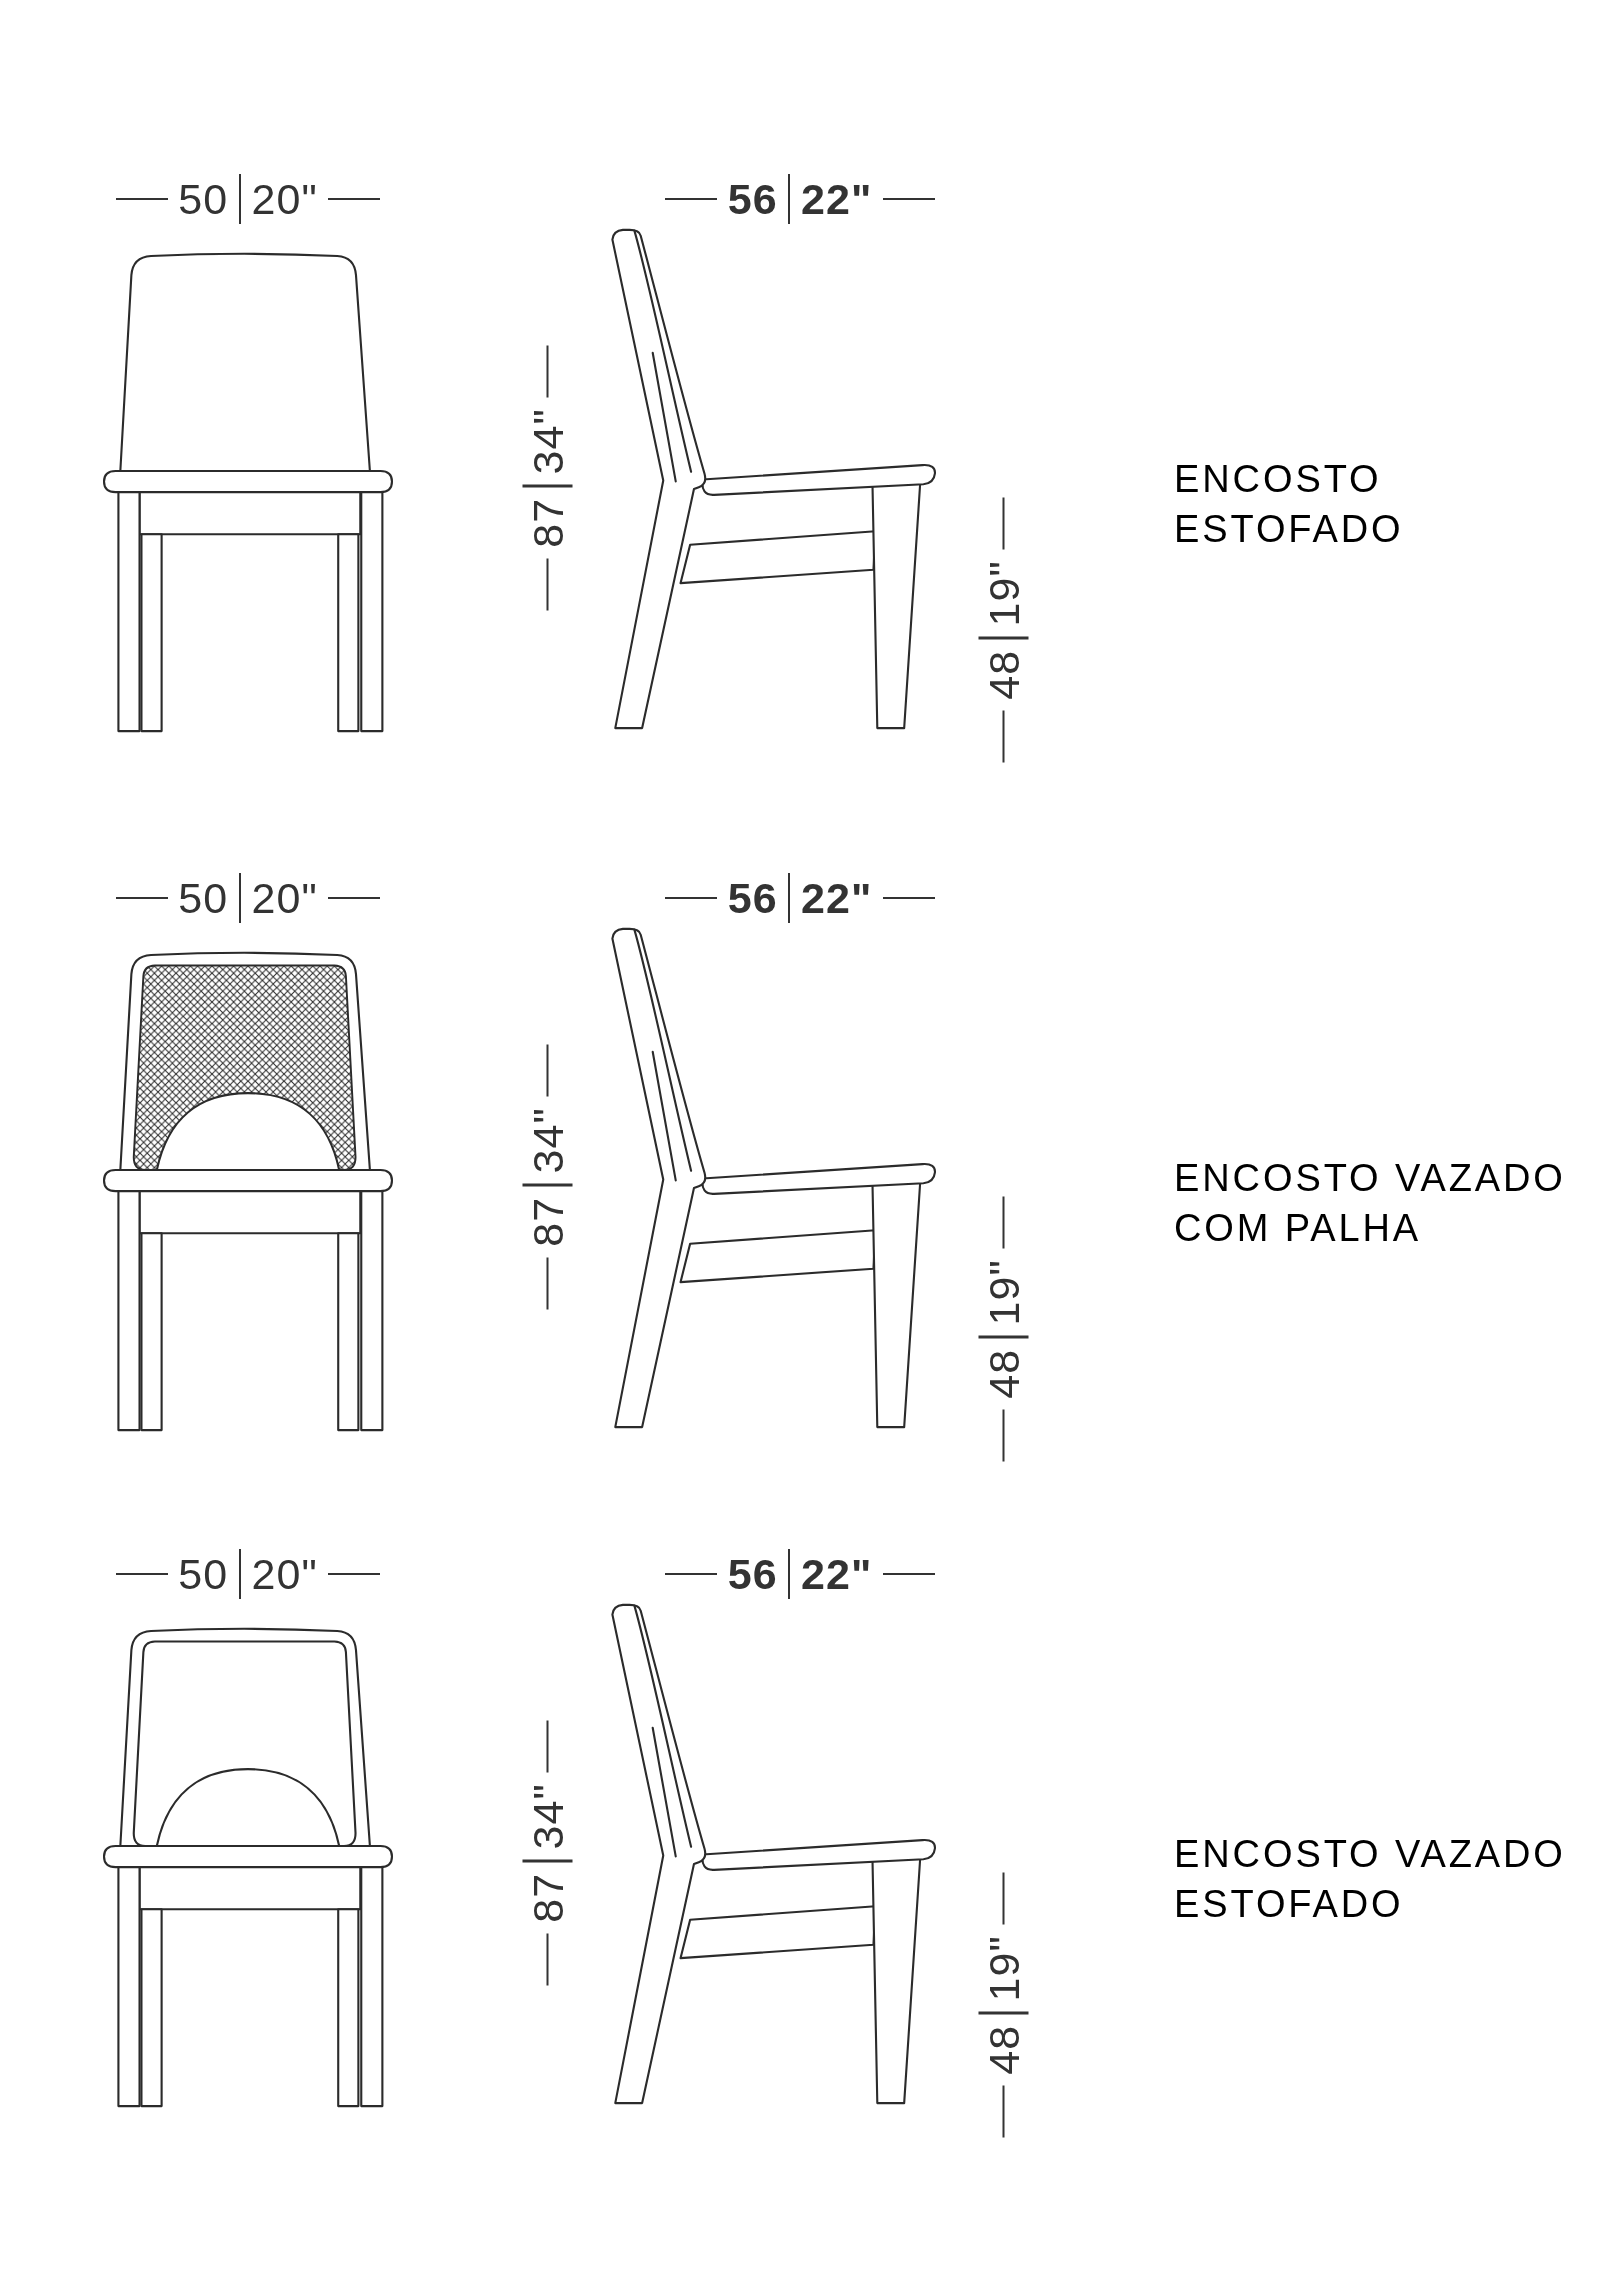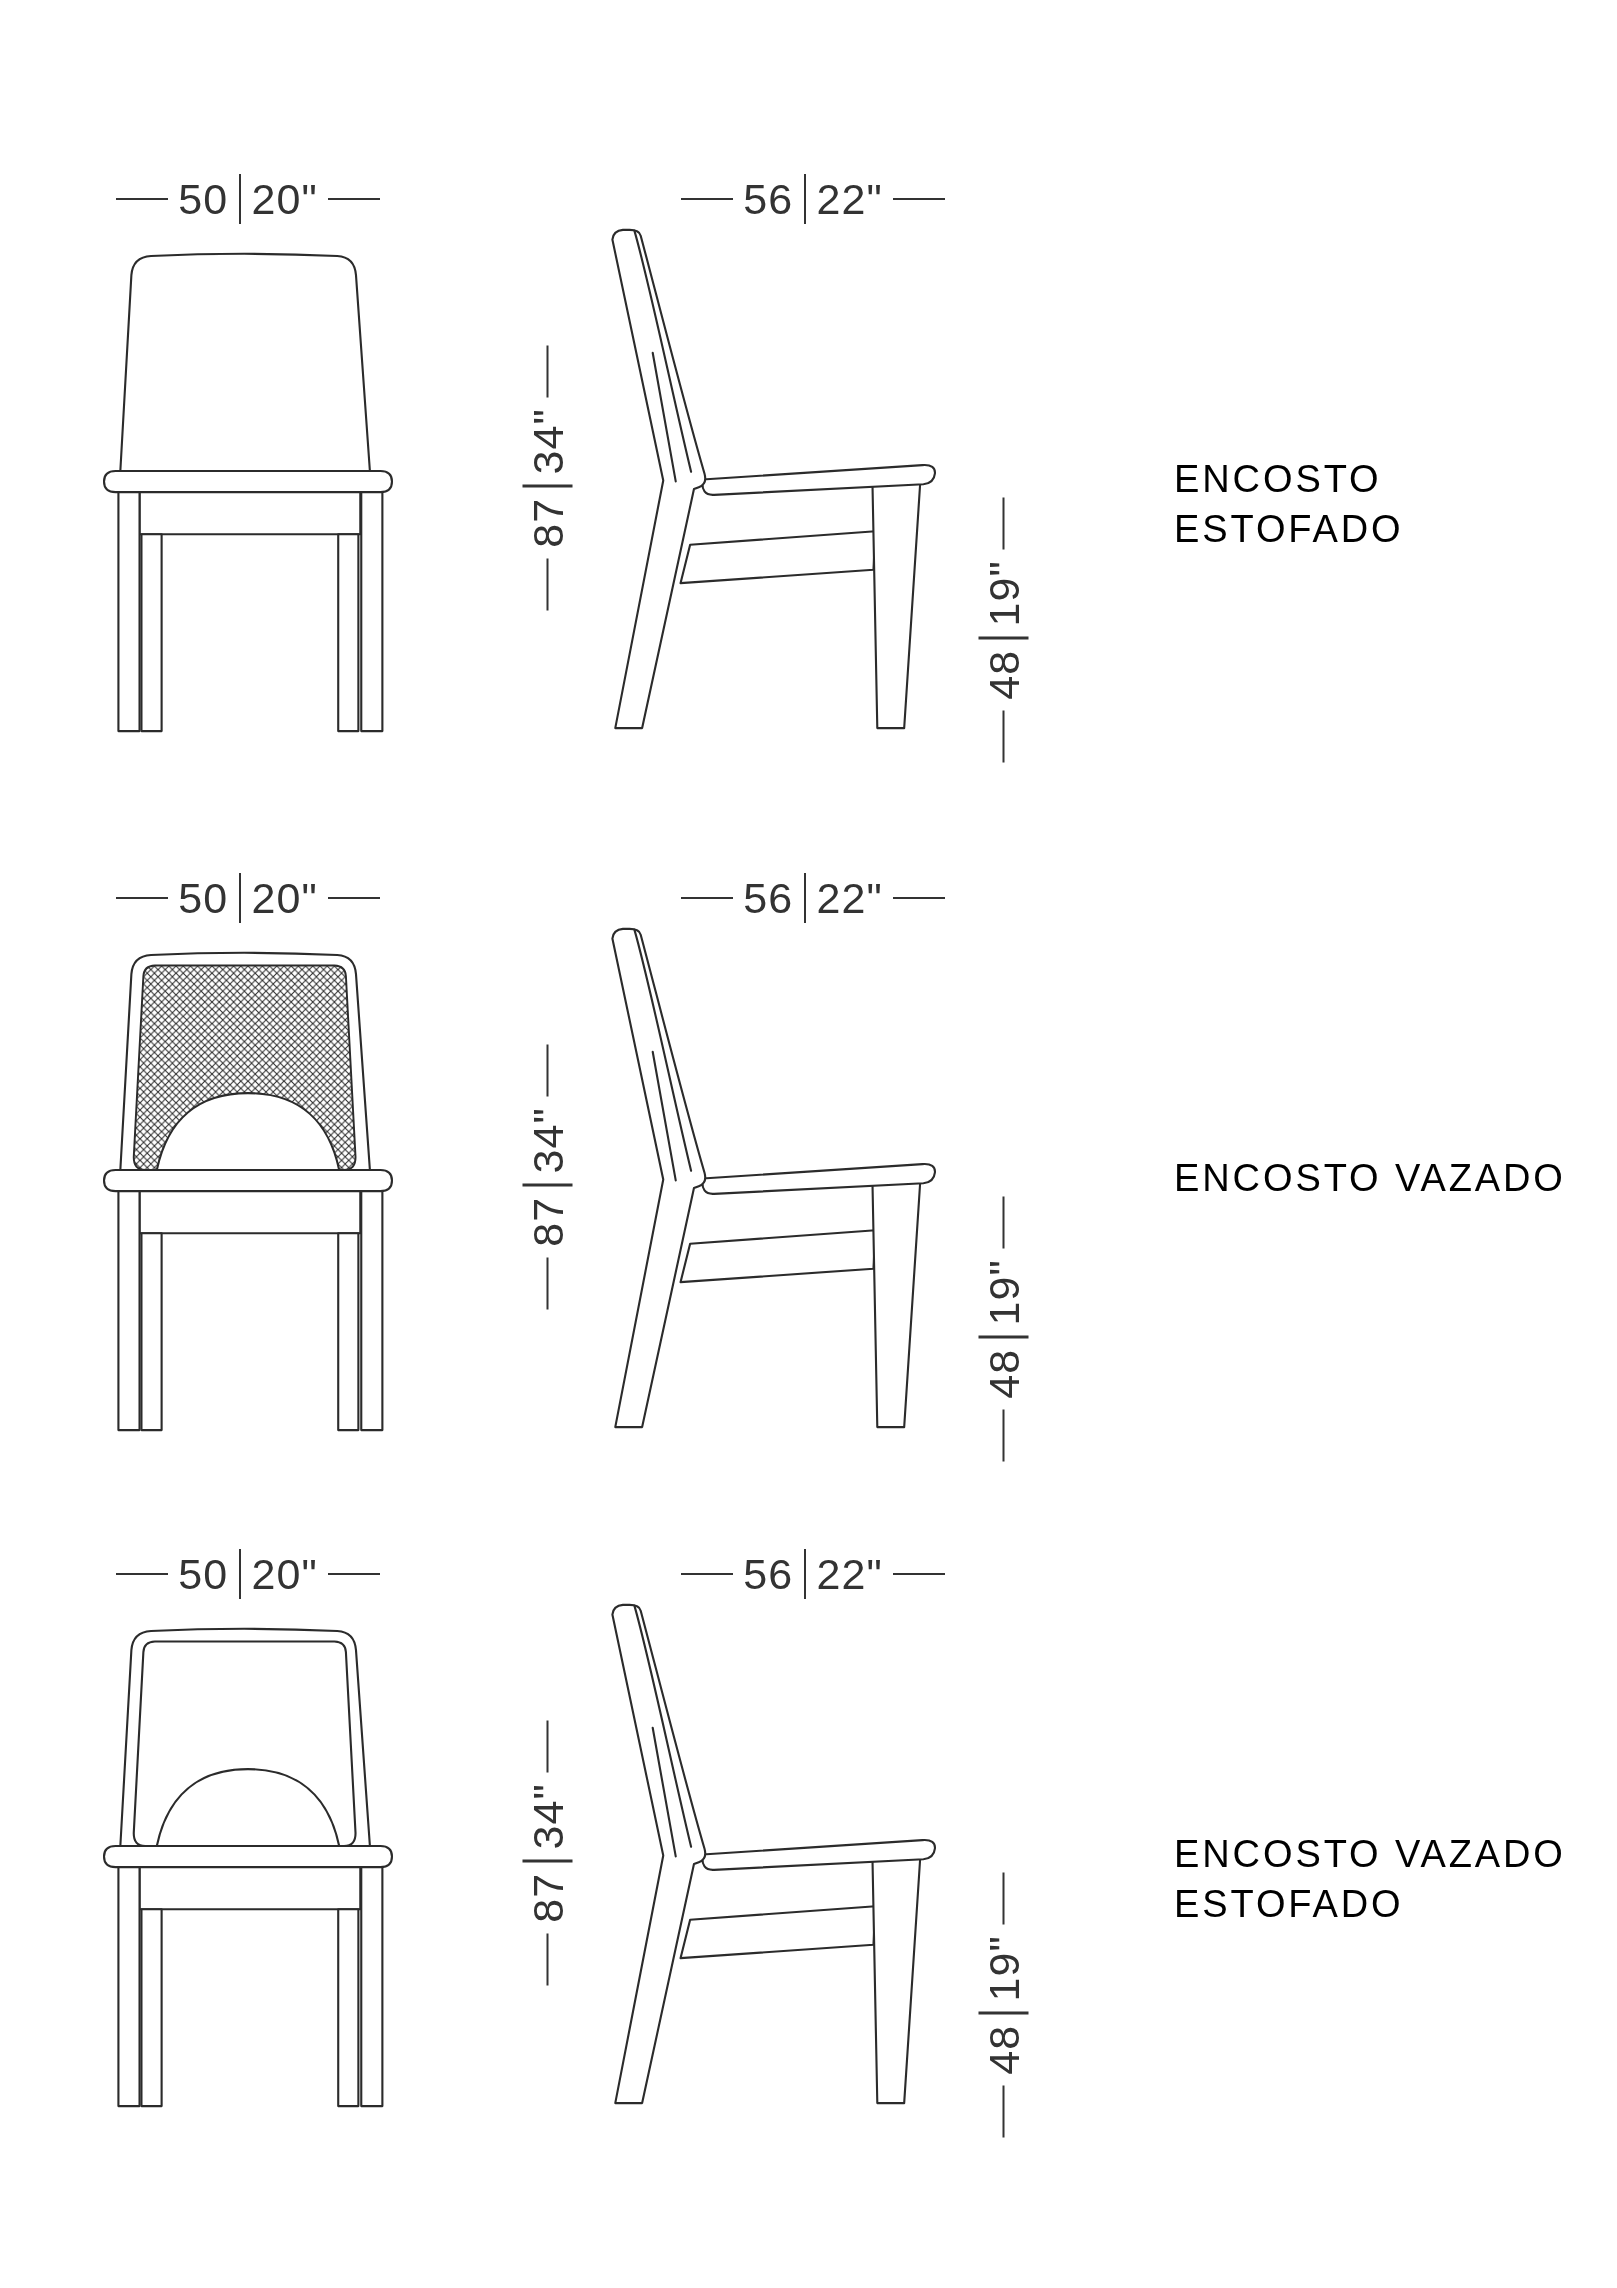--- a/index.html
+++ b/index.html
@@ -18,21 +18,21 @@
   .dim{
     position:absolute;display:flex;align-items:center;justify-content:center;
     font-size:43px;font-weight:300;letter-spacing:1px;color:#333;white-space:nowrap;
   }
   .dim .num{padding:0 10.6px;line-height:1;}
   .dim .dash{width:52px;height:0;border-top:2.3px solid #333;}
   .dim .vbar{width:2.3px;height:50px;background:#333;}
   .dim.rot{transform:rotate(-90deg);width:269px;height:50px;}
   .dim.horiz{height:50px;margin-top:20px;}
   .front-dim{left:104px;width:288px;}
-  .side-dim{left:639px;width:348px;}
+  .side-dim{left:626px;width:348px;font-weight:bold;}
   .caption{
     position:absolute;left:1174px;
     font-size:38px;line-height:50px;letter-spacing:2.9px;
     font-weight:300;color:#000000;
   }
   .svg-front{left:104px;width:288px;height:502px;}
   .svg-side{left:591px;width:348px;height:502px;}
 </style>
 </head>
 <body>
@@ -151,20 +151,21 @@
   <div class="dim rot" style="left:869px;top:calc(var(--ty) + 374px)">
     <span class="dash"></span>
     <span class="num">48</span>
     <span class="vbar"></span>
     <span class="num">19"</span>
     <span class="dash"></span>
   </div>
 
   <div class="caption" style="top:calc(var(--ty) + 223px)">
     <div>ENCOSTO VAZADO</div>
+    <div>COM PALHA</div>
   </div>
 </section>
 
 <section class="row" style="--ty:1606px">
 
   <div class="dim horiz front-dim" style="top:calc(var(--ty) - 77px)">
     <span class="dash"></span>
     <span class="num">50</span>
     <span class="vbar"></span>
     <span class="num">20"</span>

